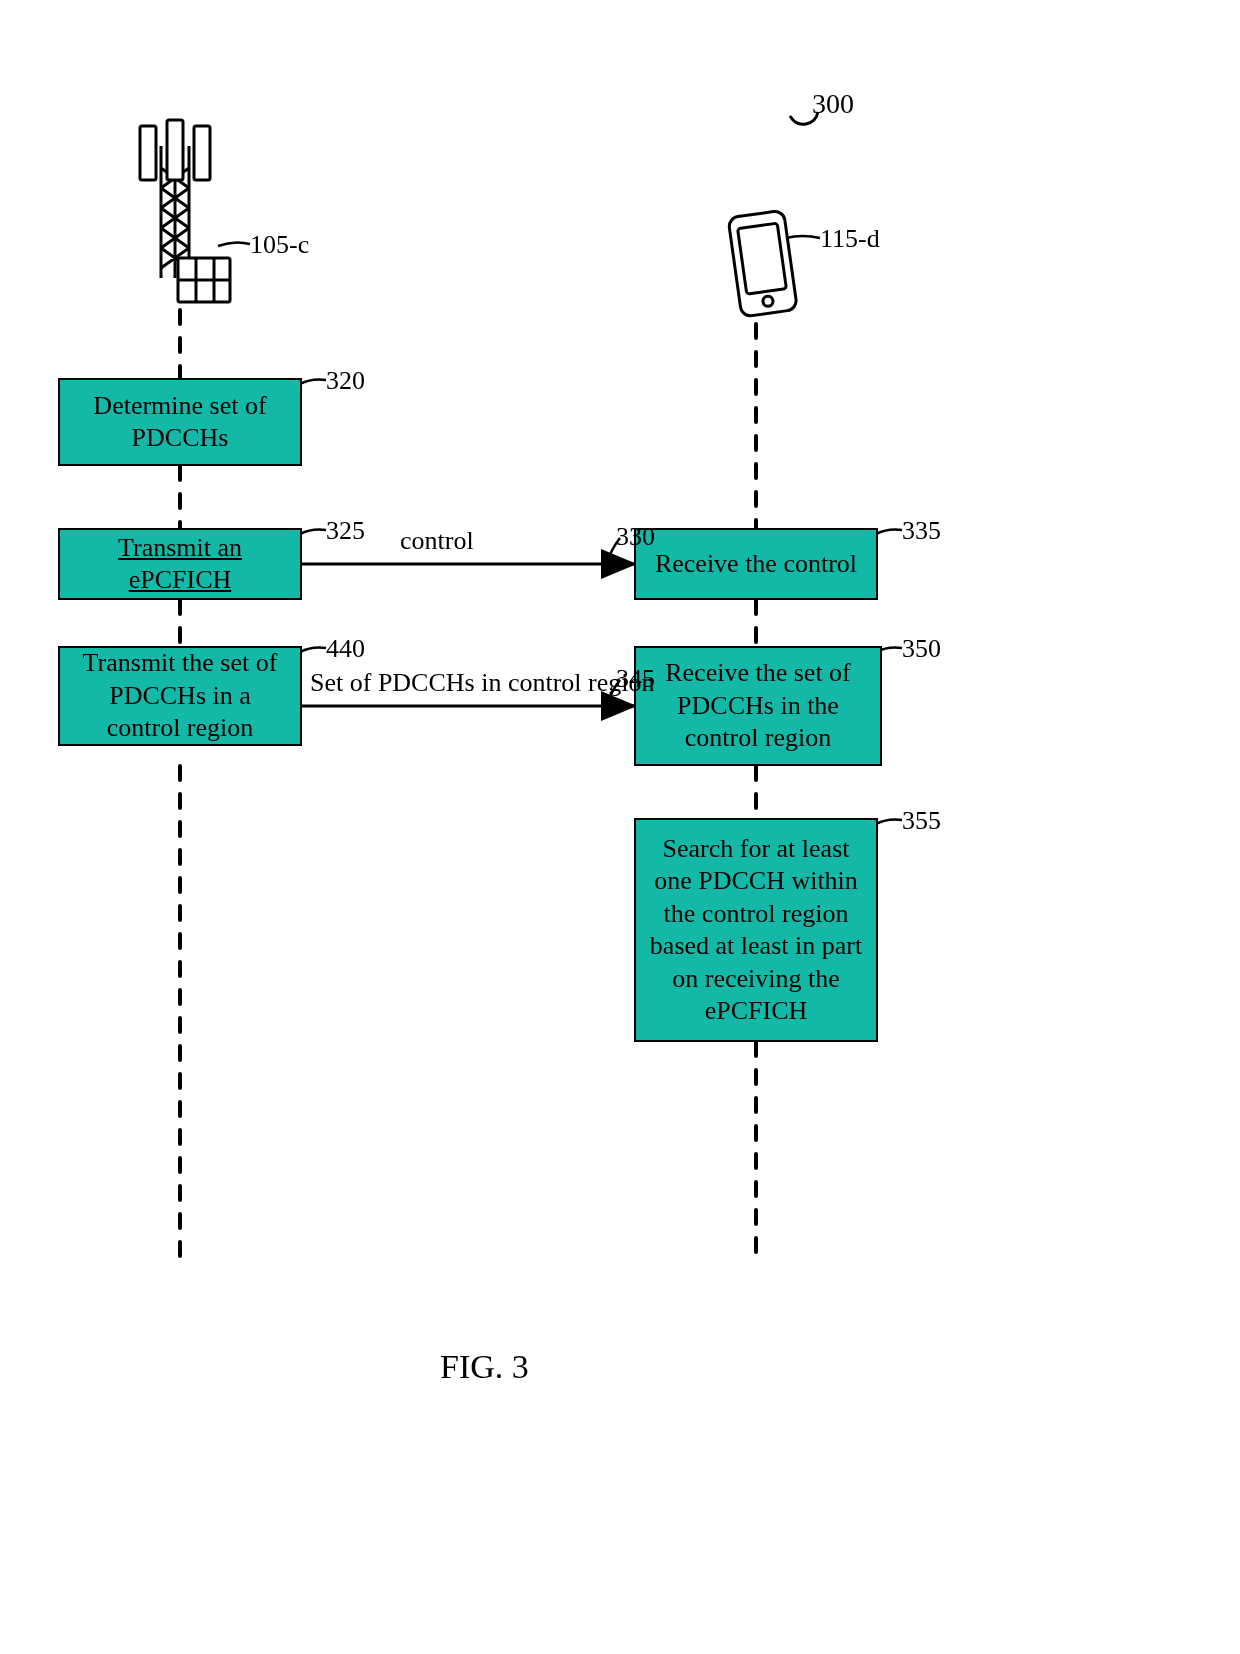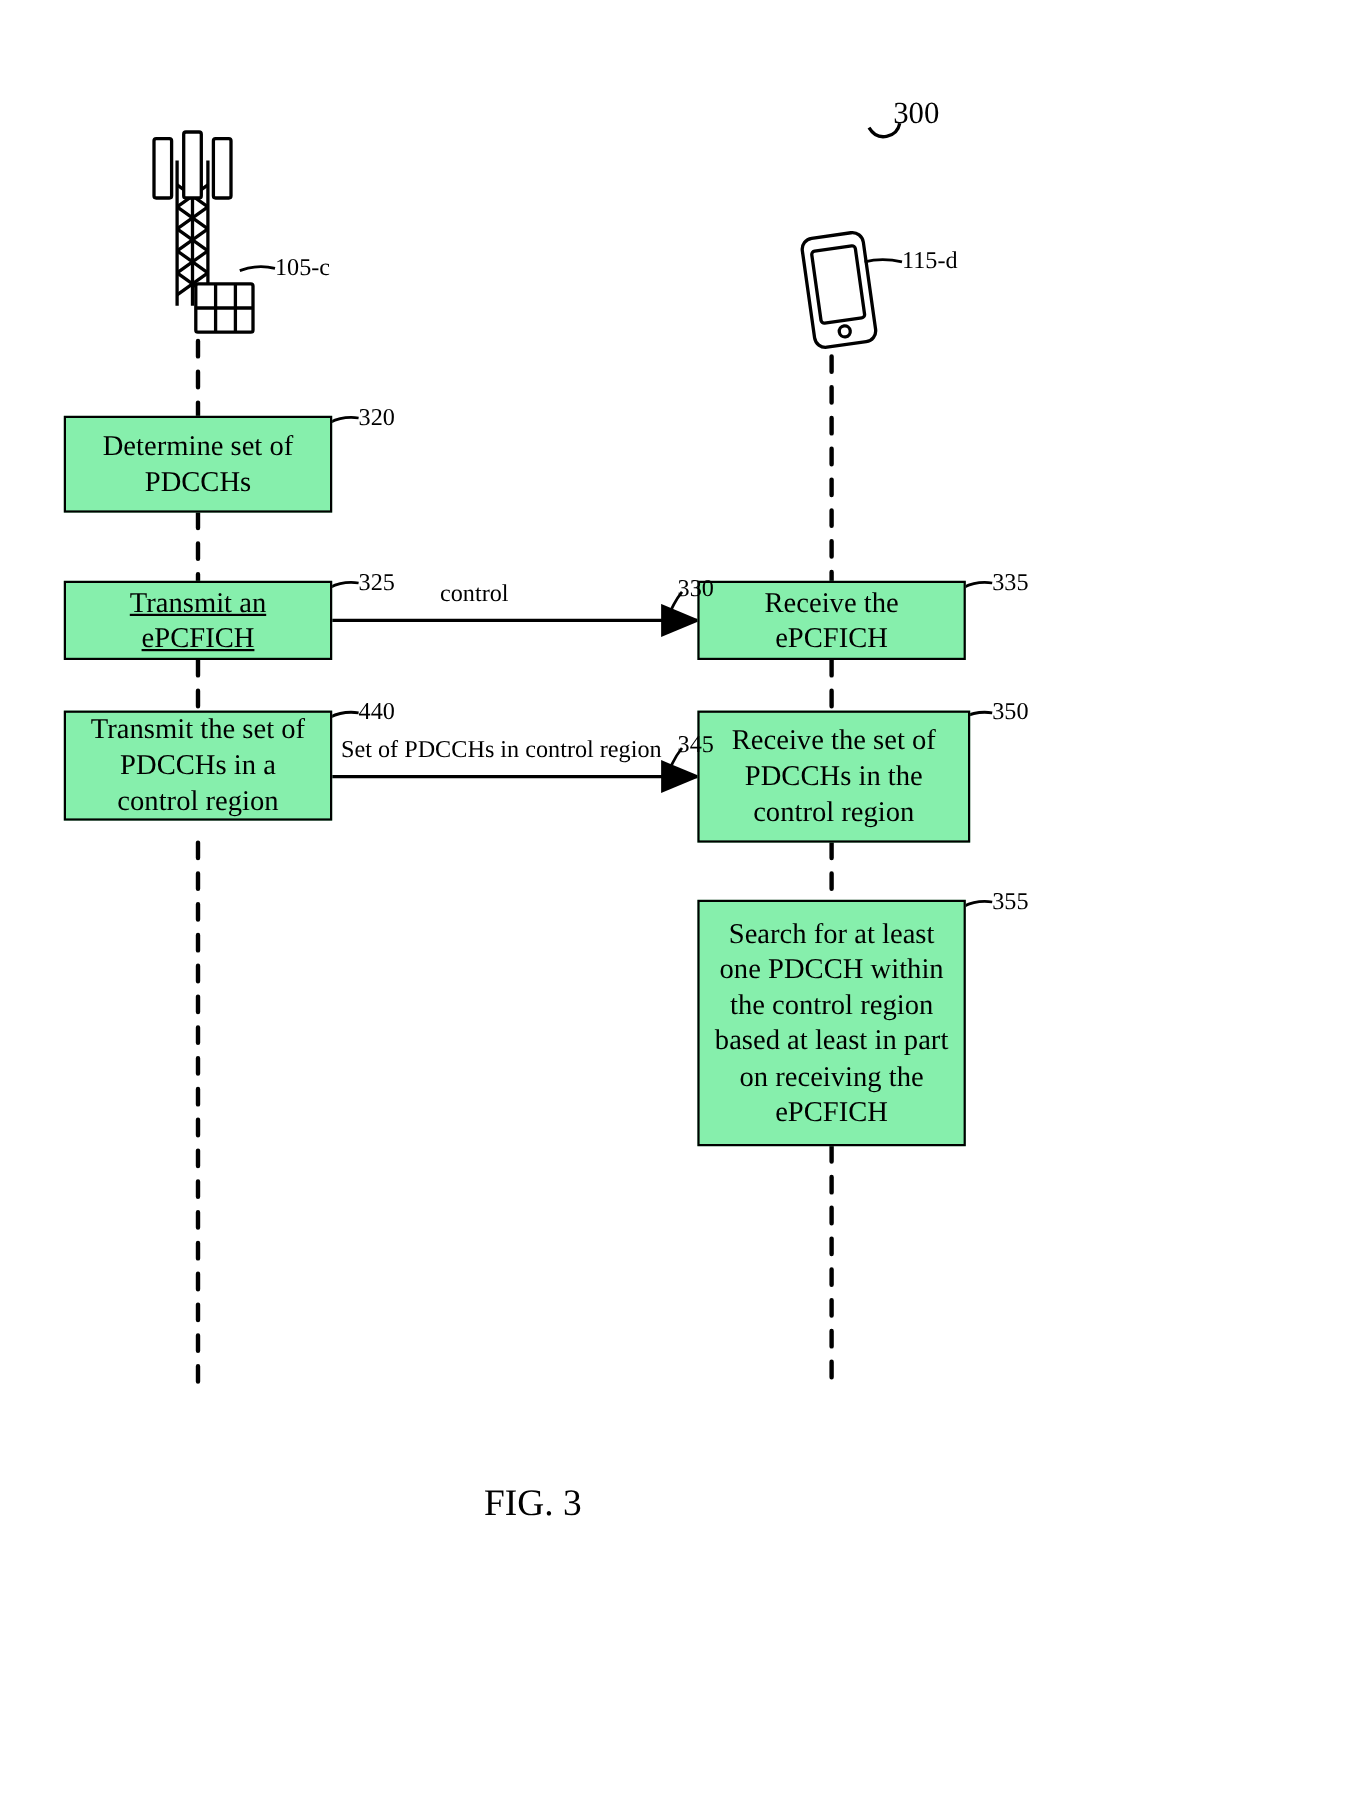--- a/index.html
+++ b/index.html
@@ -12,34 +12,34 @@
     color: #000;
   }
   .canvas {
     position: relative;
     width: 1240px;
     height: 1654px;
     margin-top: 48px;
   }
   .box {
     position: absolute;
-    background: #86efac;
+    background: #14b8a6;
     border: 2.5px solid #000;
     display: flex;
     align-items: center;
     justify-content: center;
     text-align: center;
     font-size: 26px;
     line-height: 1.25;
     padding: 6px 10px;
     box-sizing: border-box;
   }
   .label {
     position: absolute;
-    font-size: 22px;
+    font-size: 26px;
     text-align: center;
     white-space: nowrap;
   }
   .figlabel {
     position: absolute;
     font-size: 34px;
   }
   svg.overlay {
     position: absolute;
     left: 0;
@@ -144,21 +144,21 @@
     <span>Transmit an ePCFICH</span>
   </div>
   <div class="label" style="left:326px; top:468px;">325</div>
 
   <div class="box" style="left:58px; top:598px; width:244px; height:100px;">
     <span>Transmit the set of PDCCHs in a control region</span>
   </div>
   <div class="label" style="left:326px; top:586px;">440</div>
 
   <div class="box" style="left:634px; top:480px; width:244px; height:72px;">
-    <span>Receive the ePCFICH</span>
+    <span>Receive the control</span>
   </div>
   <div class="label" style="left:902px; top:468px;">335</div>
 
   <div class="box" style="left:634px; top:598px; width:248px; height:120px;justify-content:center;">
     <span>Receive the set of PDCCHs in the control region</span>
   </div>
   <div class="label" style="left:902px; top:586px;">350</div>
 
   <div class="box" style="left:634px; top:770px; width:244px; height:224px;">
     <span>Search for at least one PDCCH within the control region based at least in part on receiving the ePCFICH</span>

